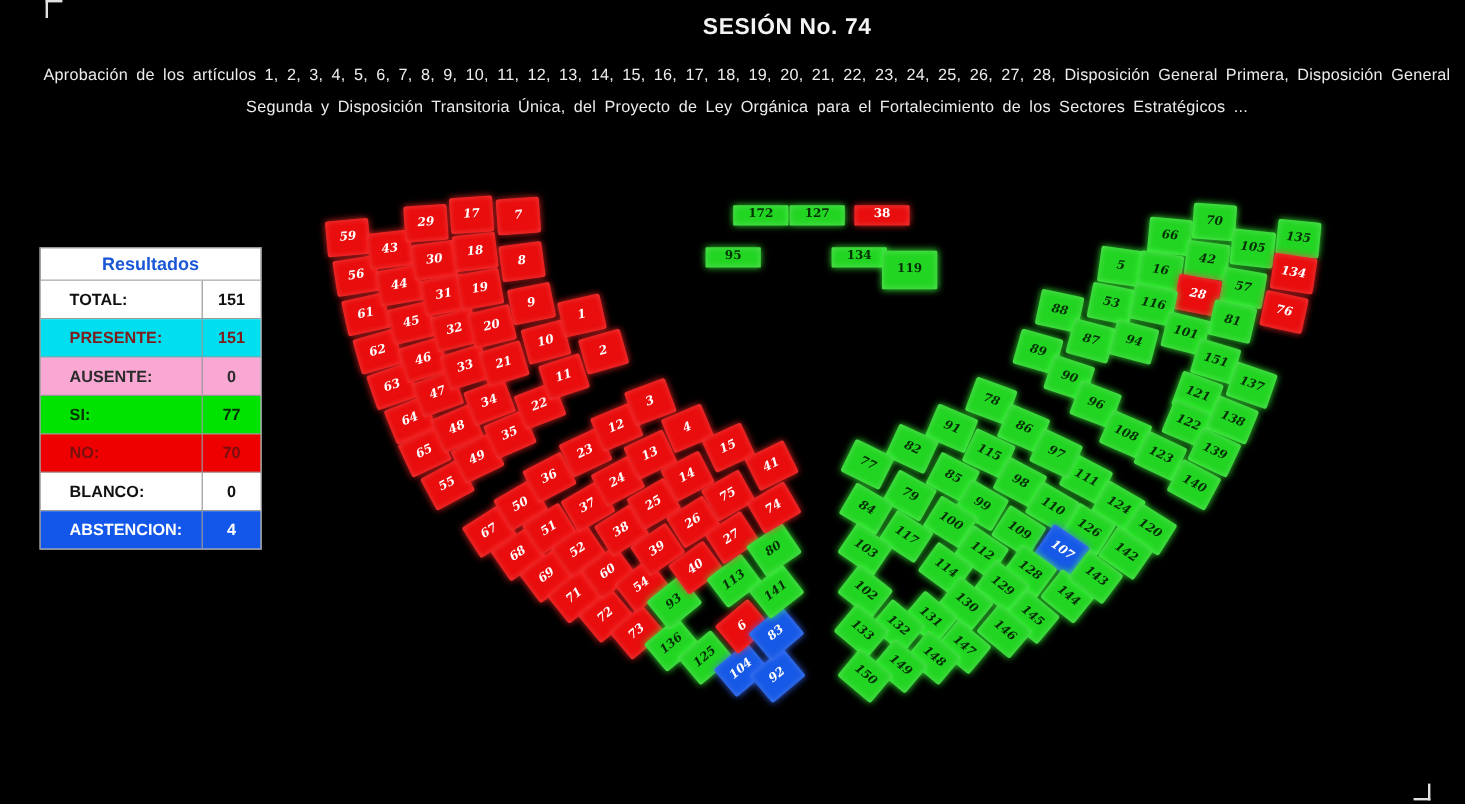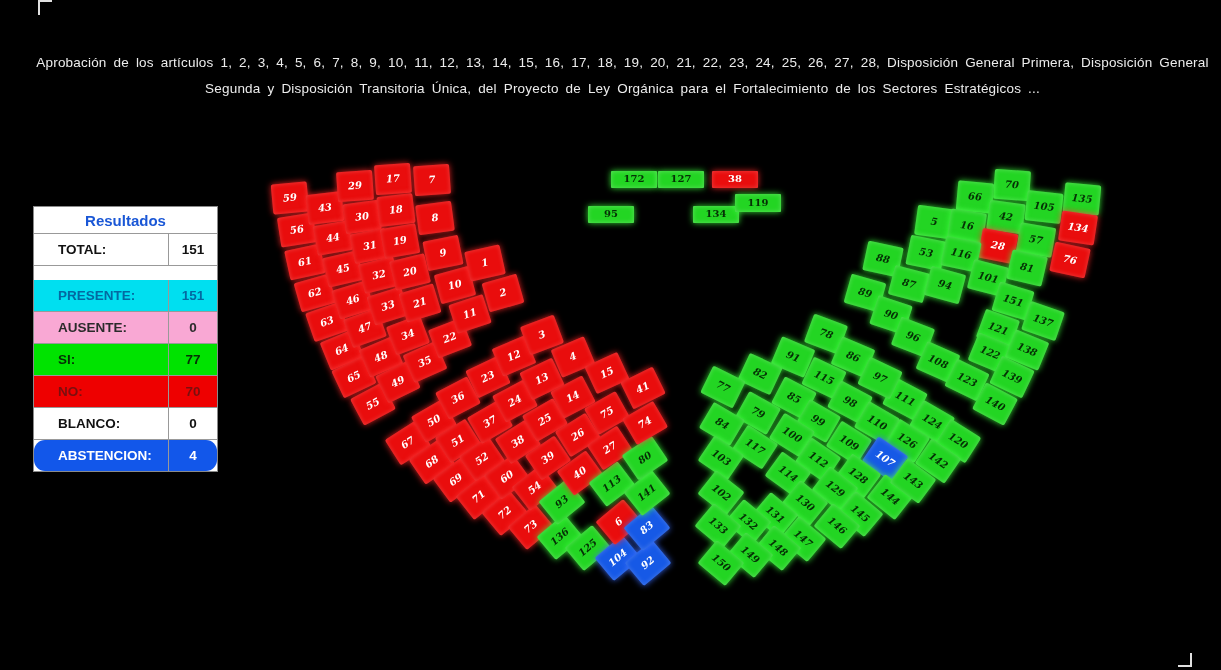--- a/index.html
+++ b/index.html
@@ -12,21 +12,21 @@
   
   .org{position:absolute;left:30px;top:160px;width:190px;text-align:center;color:#fff;}
   .org-name{font-size:12px;font-weight:bold;letter-spacing:1px;}
   .org-sub{font-size:6.5px;color:#c9c9c9;letter-spacing:1.2px;margin-top:4px;}
   .results{position:absolute;left:33px;top:206px;width:185px;background:#fff;
            border:1px solid #8a8a8a;box-sizing:border-box;}
   .results-header{height:26px;display:flex;align-items:center;justify-content:center;
                   color:#1a57d6;font-size:15px;font-weight:bold;border-bottom:1px solid #999;}
   .result-row{height:31px;display:flex;align-items:center;border-bottom:1px solid #999;
               font-weight:bold;font-size:13.5px;}
-  .result-row:last-child{border-bottom:none;border-radius:11px;}
+  .result-row:last-child{border-bottom:none;}
   .result-label{flex:1;padding-left:24px;}
   .result-value{width:48px;text-align:center;border-left:1px solid #999;
                 align-self:stretch;display:flex;align-items:center;justify-content:center;}
   
   #hemicycle{position:absolute;left:0;top:0;width:100%;height:100%;}
   .seat{position:absolute;display:flex;align-items:center;justify-content:center;
         border-radius:2px;font-family:"DejaVu Serif",serif;font-style:italic;
         font-weight:bold;font-size:10px;line-height:1;}
   .seat.si{background:#23d523;color:#053005;
            box-shadow:0 0 6px rgba(60,255,60,.85), inset 0 0 5px rgba(255,255,255,.28);}
@@ -41,31 +41,32 @@
   .corner-br{position:absolute;right:29px;bottom:3px;width:12px;height:12px;
              border-right:2px solid #e0e0e0;border-bottom:2px solid #e0e0e0;}
 </style>
 </head>
 <body>
 
 <div id="screen">
   <div class="corner-tl"></div>
   <div class="corner-br"></div>
 
+  <div class="title">SESIÓN No. 74</div>
   <div class="subtitle">Aprobación de los artículos 1, 2, 3, 4, 5, 6, 7, 8, 9, 10, 11, 12, 13, 14, 15, 16, 17, 18, 19, 20, 21, 22, 23, 24, 25, 26, 27, 28, Disposición General Primera, Disposición General Segunda y Disposición Transitoria Única, del Proyecto de Ley Orgánica para el Fortalecimiento de los Sectores Estratégicos ...</div>
 
 
   <div class="results">
     <div class="results-header">Resultados</div>
     <div>
         <div class="result-row" style="background: rgb(255, 255, 255); color: rgb(17, 17, 17);">
           <div class="result-label">TOTAL:</div>
           <div class="result-value">151</div>
         </div>
-        <div class="result-row" style="background: rgb(0, 223, 240); color: #0369a1; margin-top: 14px;">
+        <div class="result-row" style="background: rgb(0, 223, 240); color: #7f1d1d;">
           <div class="result-label">PRESENTE:</div>
           <div class="result-value">151</div>
         </div>
         <div class="result-row" style="background: #f9a8d4; color: rgb(43, 43, 43);">
           <div class="result-label">AUSENTE:</div>
           <div class="result-value">0</div>
         </div>
         <div class="result-row" style="background: rgb(0, 227, 0); color: rgb(5, 48, 5);">
           <div class="result-label">SI:</div>
           <div class="result-value">77</div>
@@ -84,21 +85,21 @@
         </div>
       </div>
   </div>
 
   <div id="hemicycle">
       <div class="seat si bar" style="width: 46px; height: 17px; left: 611px; top: 170.5px; transform: rotate(0deg);">172</div>
       <div class="seat si bar" style="width: 46px; height: 17px; left: 658px; top: 170.5px; transform: rotate(0deg);">127</div>
       <div class="seat no bar" style="width: 46px; height: 17px; left: 712px; top: 170.5px; transform: rotate(0deg);">38</div>
       <div class="seat si bar" style="width: 46px; height: 17px; left: 588px; top: 205.5px; transform: rotate(0deg);">95</div>
       <div class="seat si bar" style="width: 46px; height: 17px; left: 693px; top: 205.5px; transform: rotate(0deg);">134</div>
-      <div class="seat si bar" style="width: 46px; height: 18px; left: 735px; top: 194px; transform: rotate(0deg);">119</div>
+      <div class="seat si bar" style="width: 46px; height: 32px; left: 735px; top: 209px; transform: rotate(0deg);">119</div>
       <div class="seat no" style="width: 36px; height: 30px; left: 272px; top: 183px; transform: rotate(-5.3deg);">59</div>
       <div class="seat no" style="width: 36px; height: 30px; left: 279px; top: 215px; transform: rotate(-8.9deg);">56</div>
       <div class="seat no" style="width: 36px; height: 30px; left: 287px; top: 247px; transform: rotate(-12.4deg);">61</div>
       <div class="seat no" style="width: 36px; height: 30px; left: 297px; top: 278px; transform: rotate(-15.9deg);">62</div>
       <div class="seat no" style="width: 36px; height: 30px; left: 309px; top: 307px; transform: rotate(-19.1deg);">63</div>
       <div class="seat no" style="width: 36px; height: 30px; left: 324px; top: 335px; transform: rotate(-22.2deg);">64</div>
       <div class="seat no" style="width: 36px; height: 30px; left: 336px; top: 362px; transform: rotate(-25.2deg);">65</div>
       <div class="seat no" style="width: 36px; height: 30px; left: 355px; top: 389px; transform: rotate(-28.2deg);">55</div>
       <div class="seat no" style="width: 36px; height: 30px; left: 390px; top: 428px; transform: rotate(-32.6deg);">67</div>
       <div class="seat no" style="width: 36px; height: 30px; left: 414px; top: 447px; transform: rotate(-34.7deg);">68</div>

